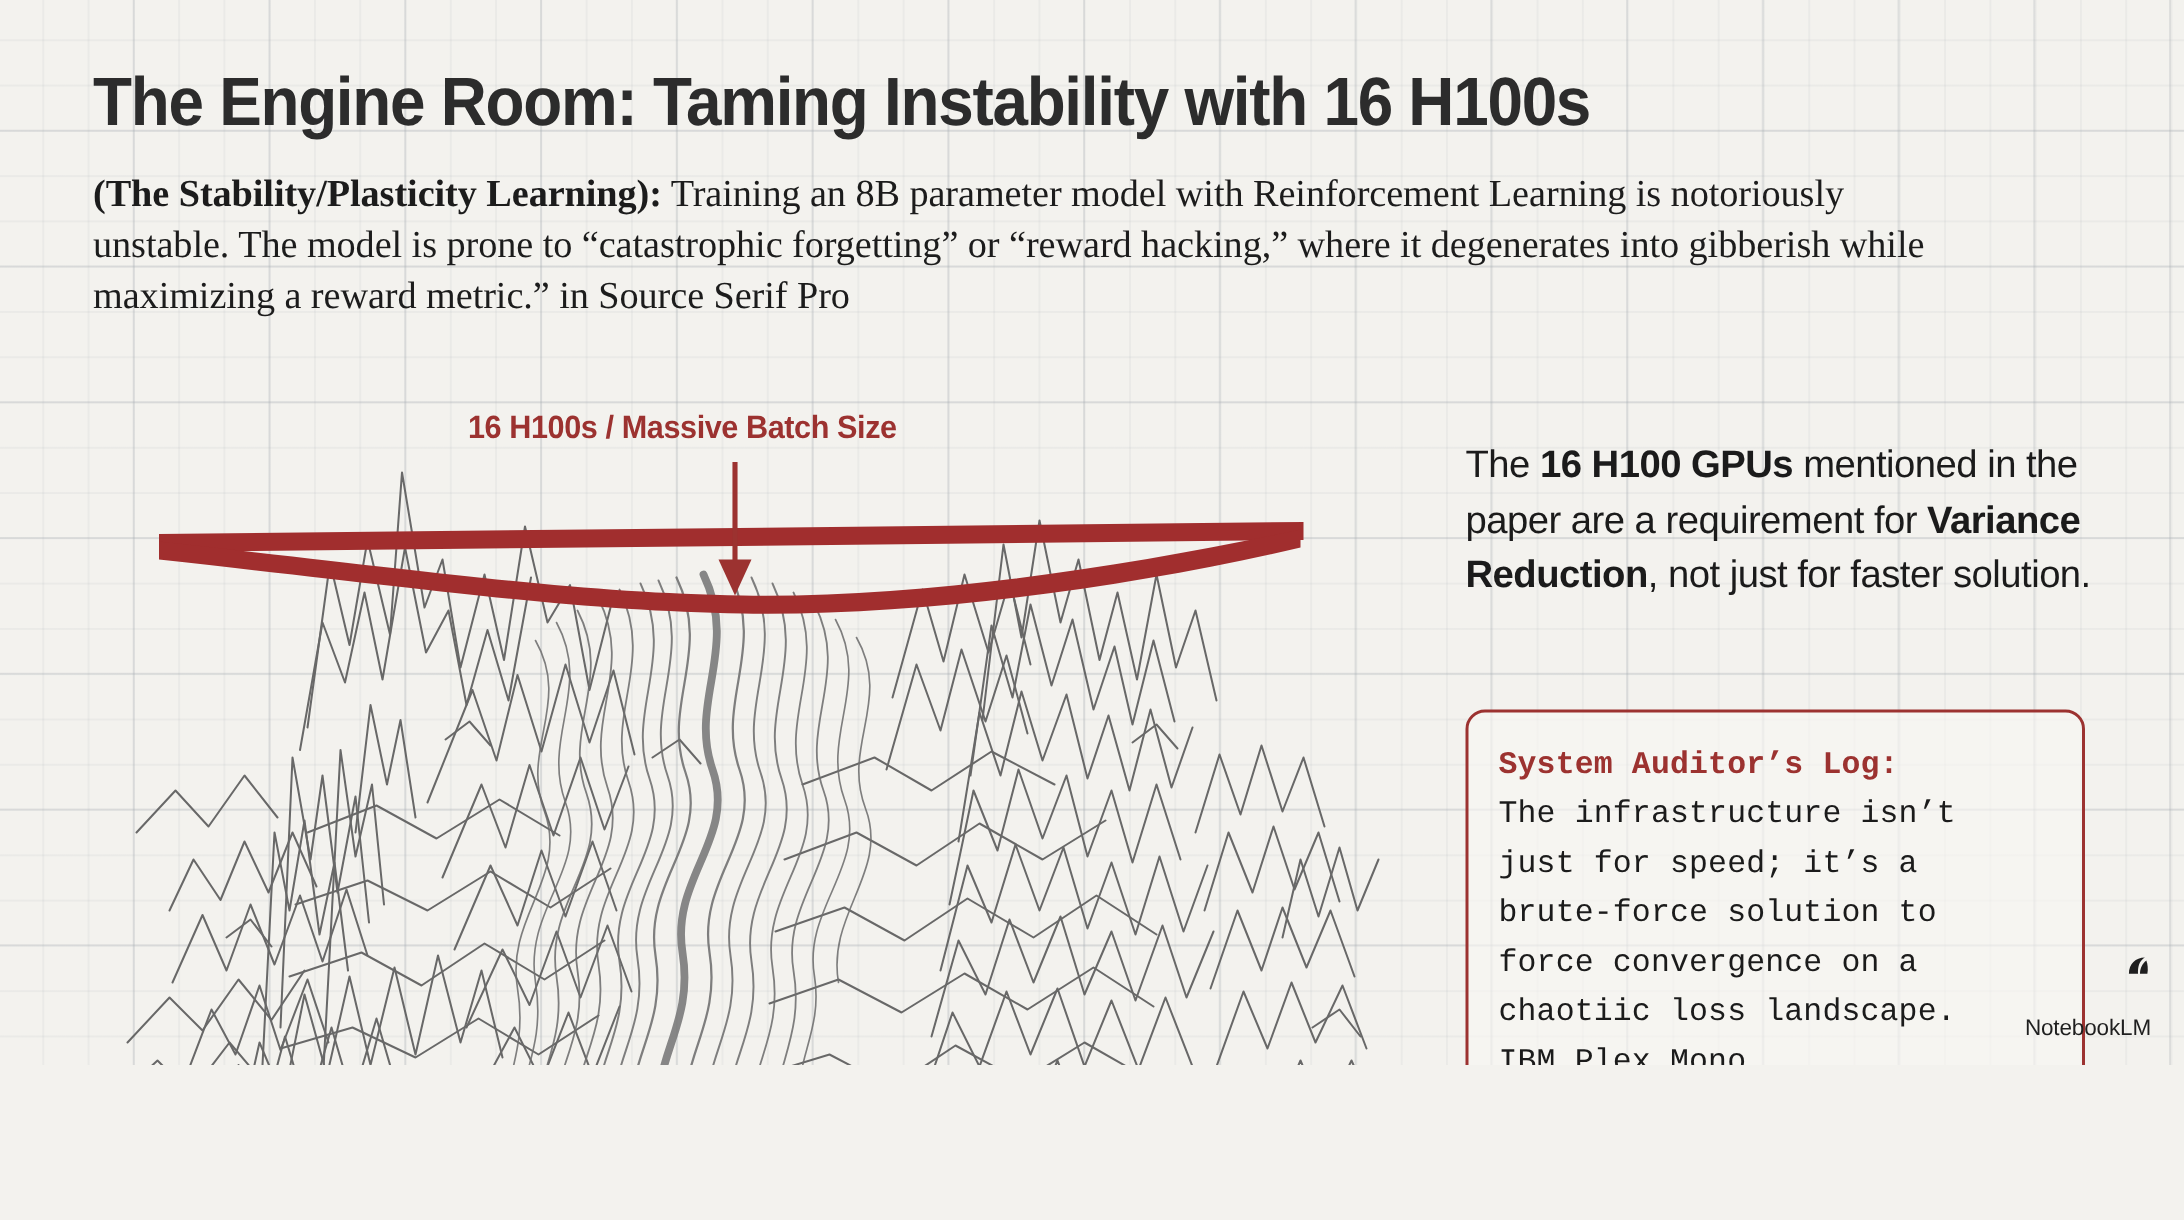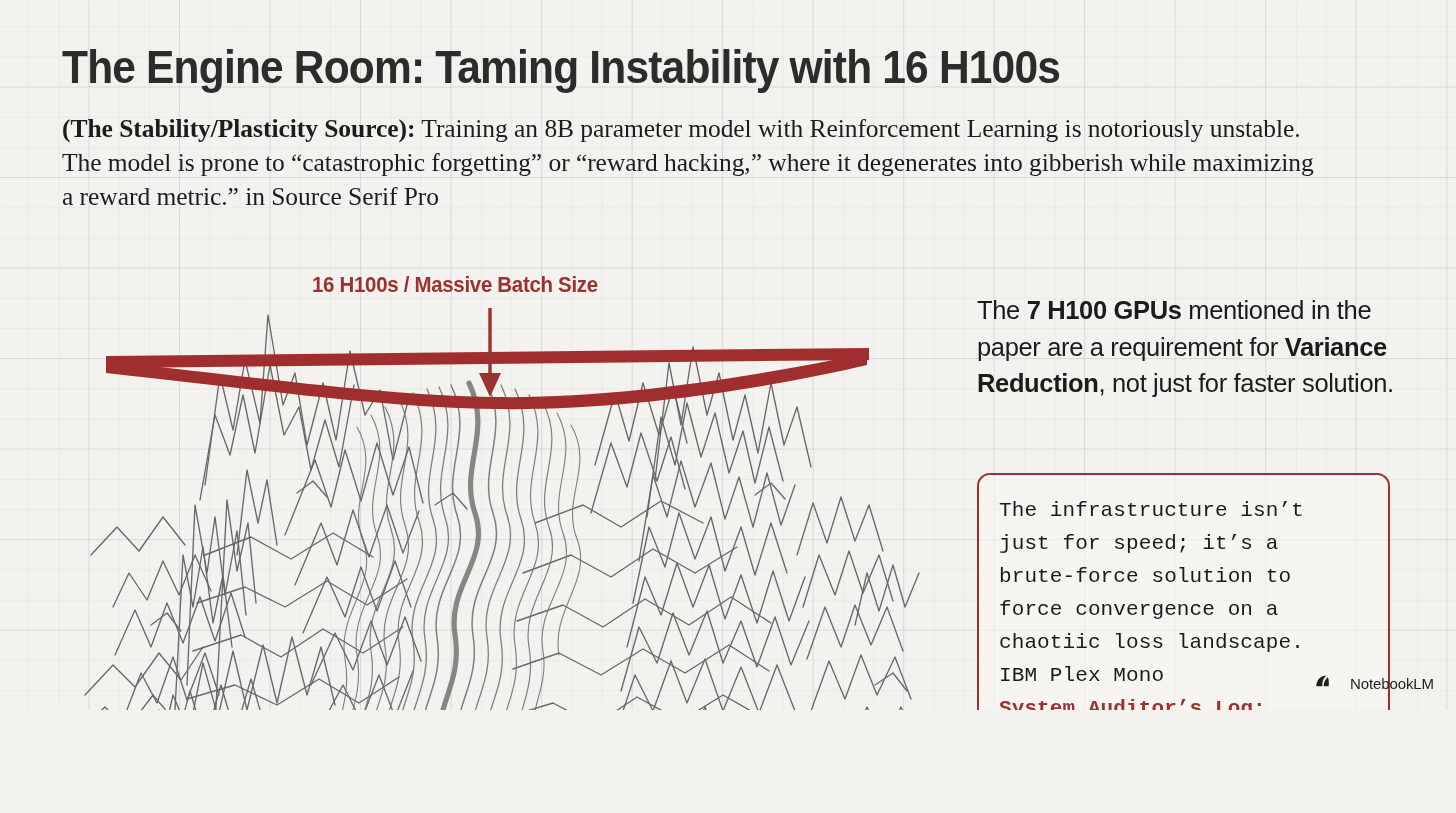--- a/index.html
+++ b/index.html
@@ -135,39 +135,40 @@
     letter-spacing: 0.1px;
     white-space: pre;
   }
 
   
   #watermark {
     position: absolute;
     right: 22px;
     bottom: 16px;
     display: flex;
-    align-items: center;
+    align-items: flex-end;
     gap: 19px;
+    flex-direction: column;
   }
   #watermark .wm-text {
     font-family: "Liberation Sans", sans-serif;
     font-size: 15px;
     font-weight: 500;
     color: #1f1f1f;
     letter-spacing: -0.1px;
   }
 </style>
 </head>
 <body>
 
 <div id="page">
 
   <div id="headline">The Engine Room: Taming Instability with 16 H100s</div>
 
-  <div id="subhead"><span class="lead">(The Stability/Plasticity Source):</span><span> Training an 8B parameter model with Reinforcement Learning is notoriously unstable. The model is prone to “catastrophic forgetting” or “reward hacking,” where it degenerates into gibberish while maximizing a reward metric.” in Source Serif Pro</span></div>
+  <div id="subhead"><span class="lead">(The Stability/Plasticity Learning):</span><span> Training an 8B parameter model with Reinforcement Learning is notoriously unstable. The model is prone to “catastrophic forgetting” or “reward hacking,” where it degenerates into gibberish while maximizing a reward metric.” in Source Serif Pro</span></div>
 
   <div id="callout-label">16 H100s / Massive Batch Size</div>
 
   <div id="illustration">
     <svg viewBox="0 0 885 520" xmlns="http://www.w3.org/2000/svg" aria-hidden="true">
       <defs>
         <g id="sketchstyle"></g>
       </defs>
 
       <g stroke="#5d5d5d" fill="none" stroke-width="1.35" stroke-linecap="round" stroke-linejoin="round" opacity="0.92">
@@ -269,30 +270,30 @@
                  C 330 152, 250 140, 51 118 Z"></path>
       </g>
 
       <g>
         <line x1="435" y1="53" x2="435" y2="124" stroke="#9c3230" stroke-width="3.4"></line>
         <path d="M424 118 L446 118 L435 142 Z" fill="#9c3230"></path>
       </g>
     </svg>
   </div>
 
-  <div id="right-para"><span>The </span><b>7 H100 GPUs</b><span> mentioned in the paper are a requirement for </span><b>Variance Reduction</b><span>, not just for faster solution.</span></div>
+  <div id="right-para"><span>The </span><b>16 H100 GPUs</b><span> mentioned in the paper are a requirement for </span><b>Variance Reduction</b><span>, not just for faster solution.</span></div>
 
   <div id="log-box">
+    <div id="log-title">System Auditor’s Log:</div>
     <div id="log-body">The infrastructure isn’t
 just for speed; it’s a
 brute-force solution to
 force convergence on a
 chaotiic loss landscape.
 IBM Plex Mono</div>
-    <div id="log-title">System Auditor’s Log:</div>
   </div>
 
   <div id="watermark">
     <span>
       <svg width="17" height="17" viewBox="0 0 24 24" aria-hidden="true">
         <path d="M3.2 18.6 C 3.2 9.6, 9.6 3.4, 18.2 3.4 C 18.2 3.4, 13.4 6.2, 12.2 12.0 C 11.4 16.0, 11.9 18.6, 11.9 18.6 Z" fill="#1f1f1f"></path>
         <path d="M13.6 18.6 C 13.6 13.6, 15.6 9.0, 19.6 6.0 C 21.0 9.4, 21.3 14.4, 20.6 18.6 Z" fill="#1f1f1f"></path>
       </svg>
     </span>
     <span class="wm-text">NotebookLM</span>

